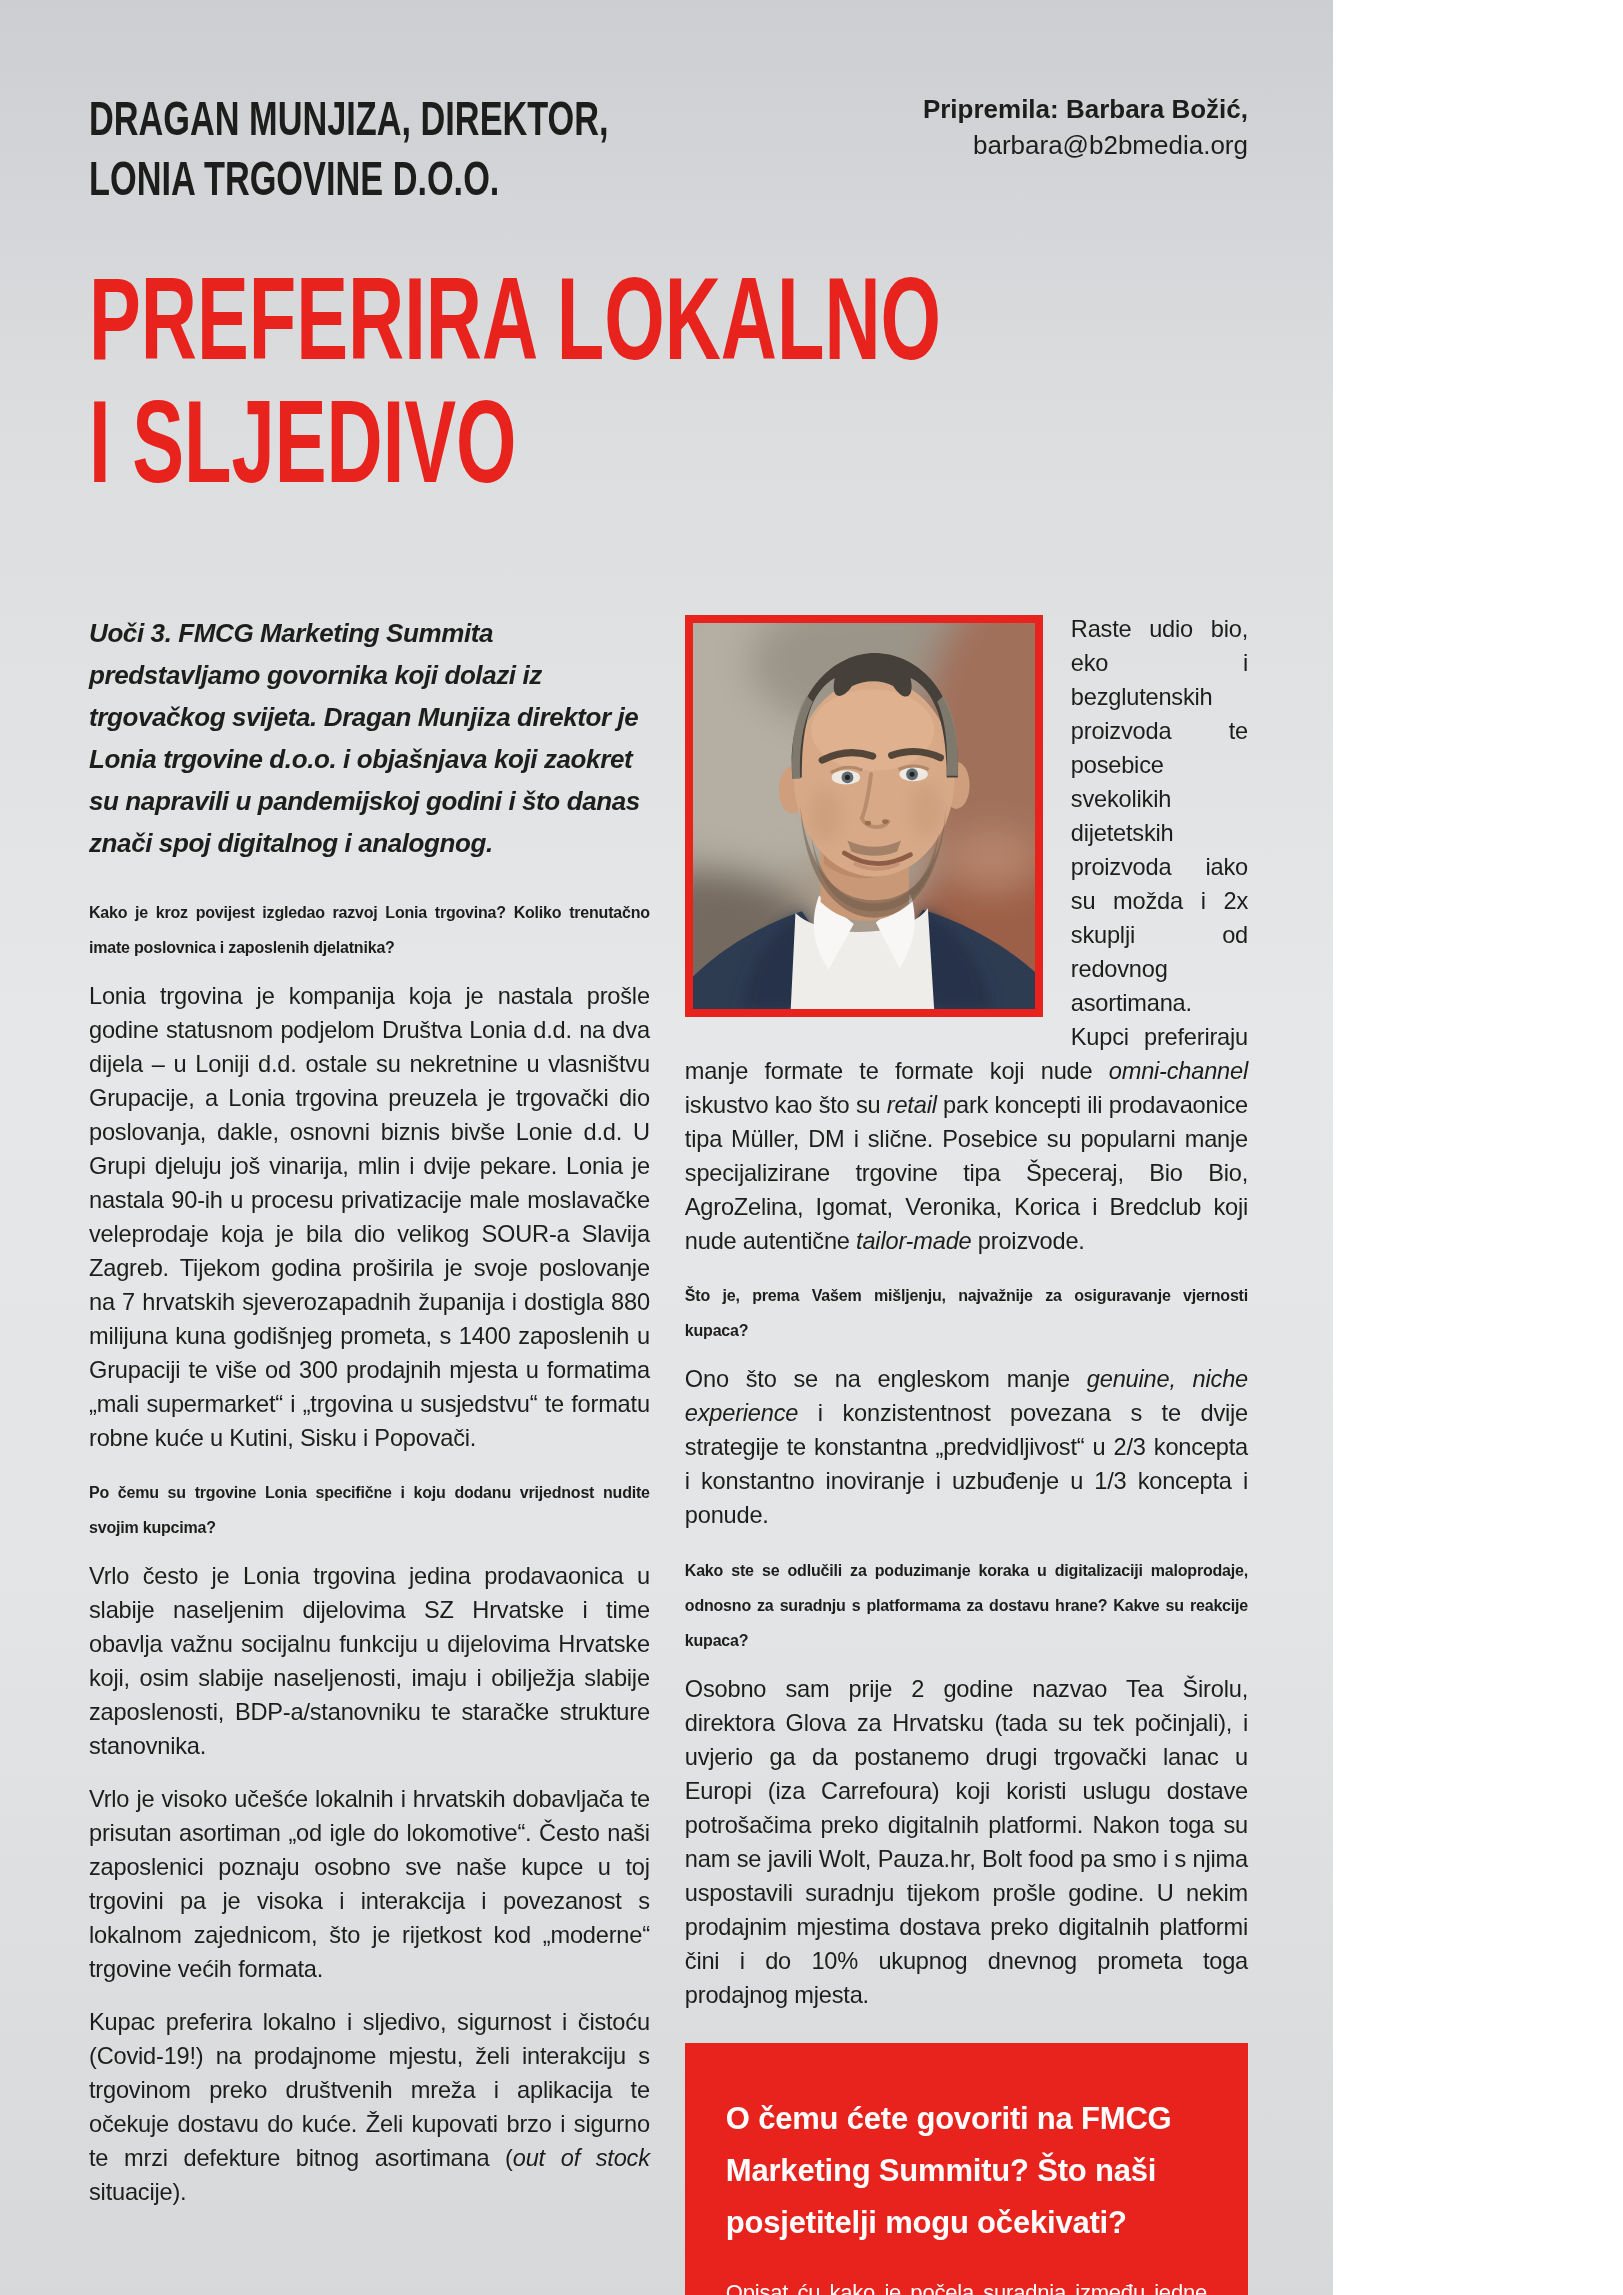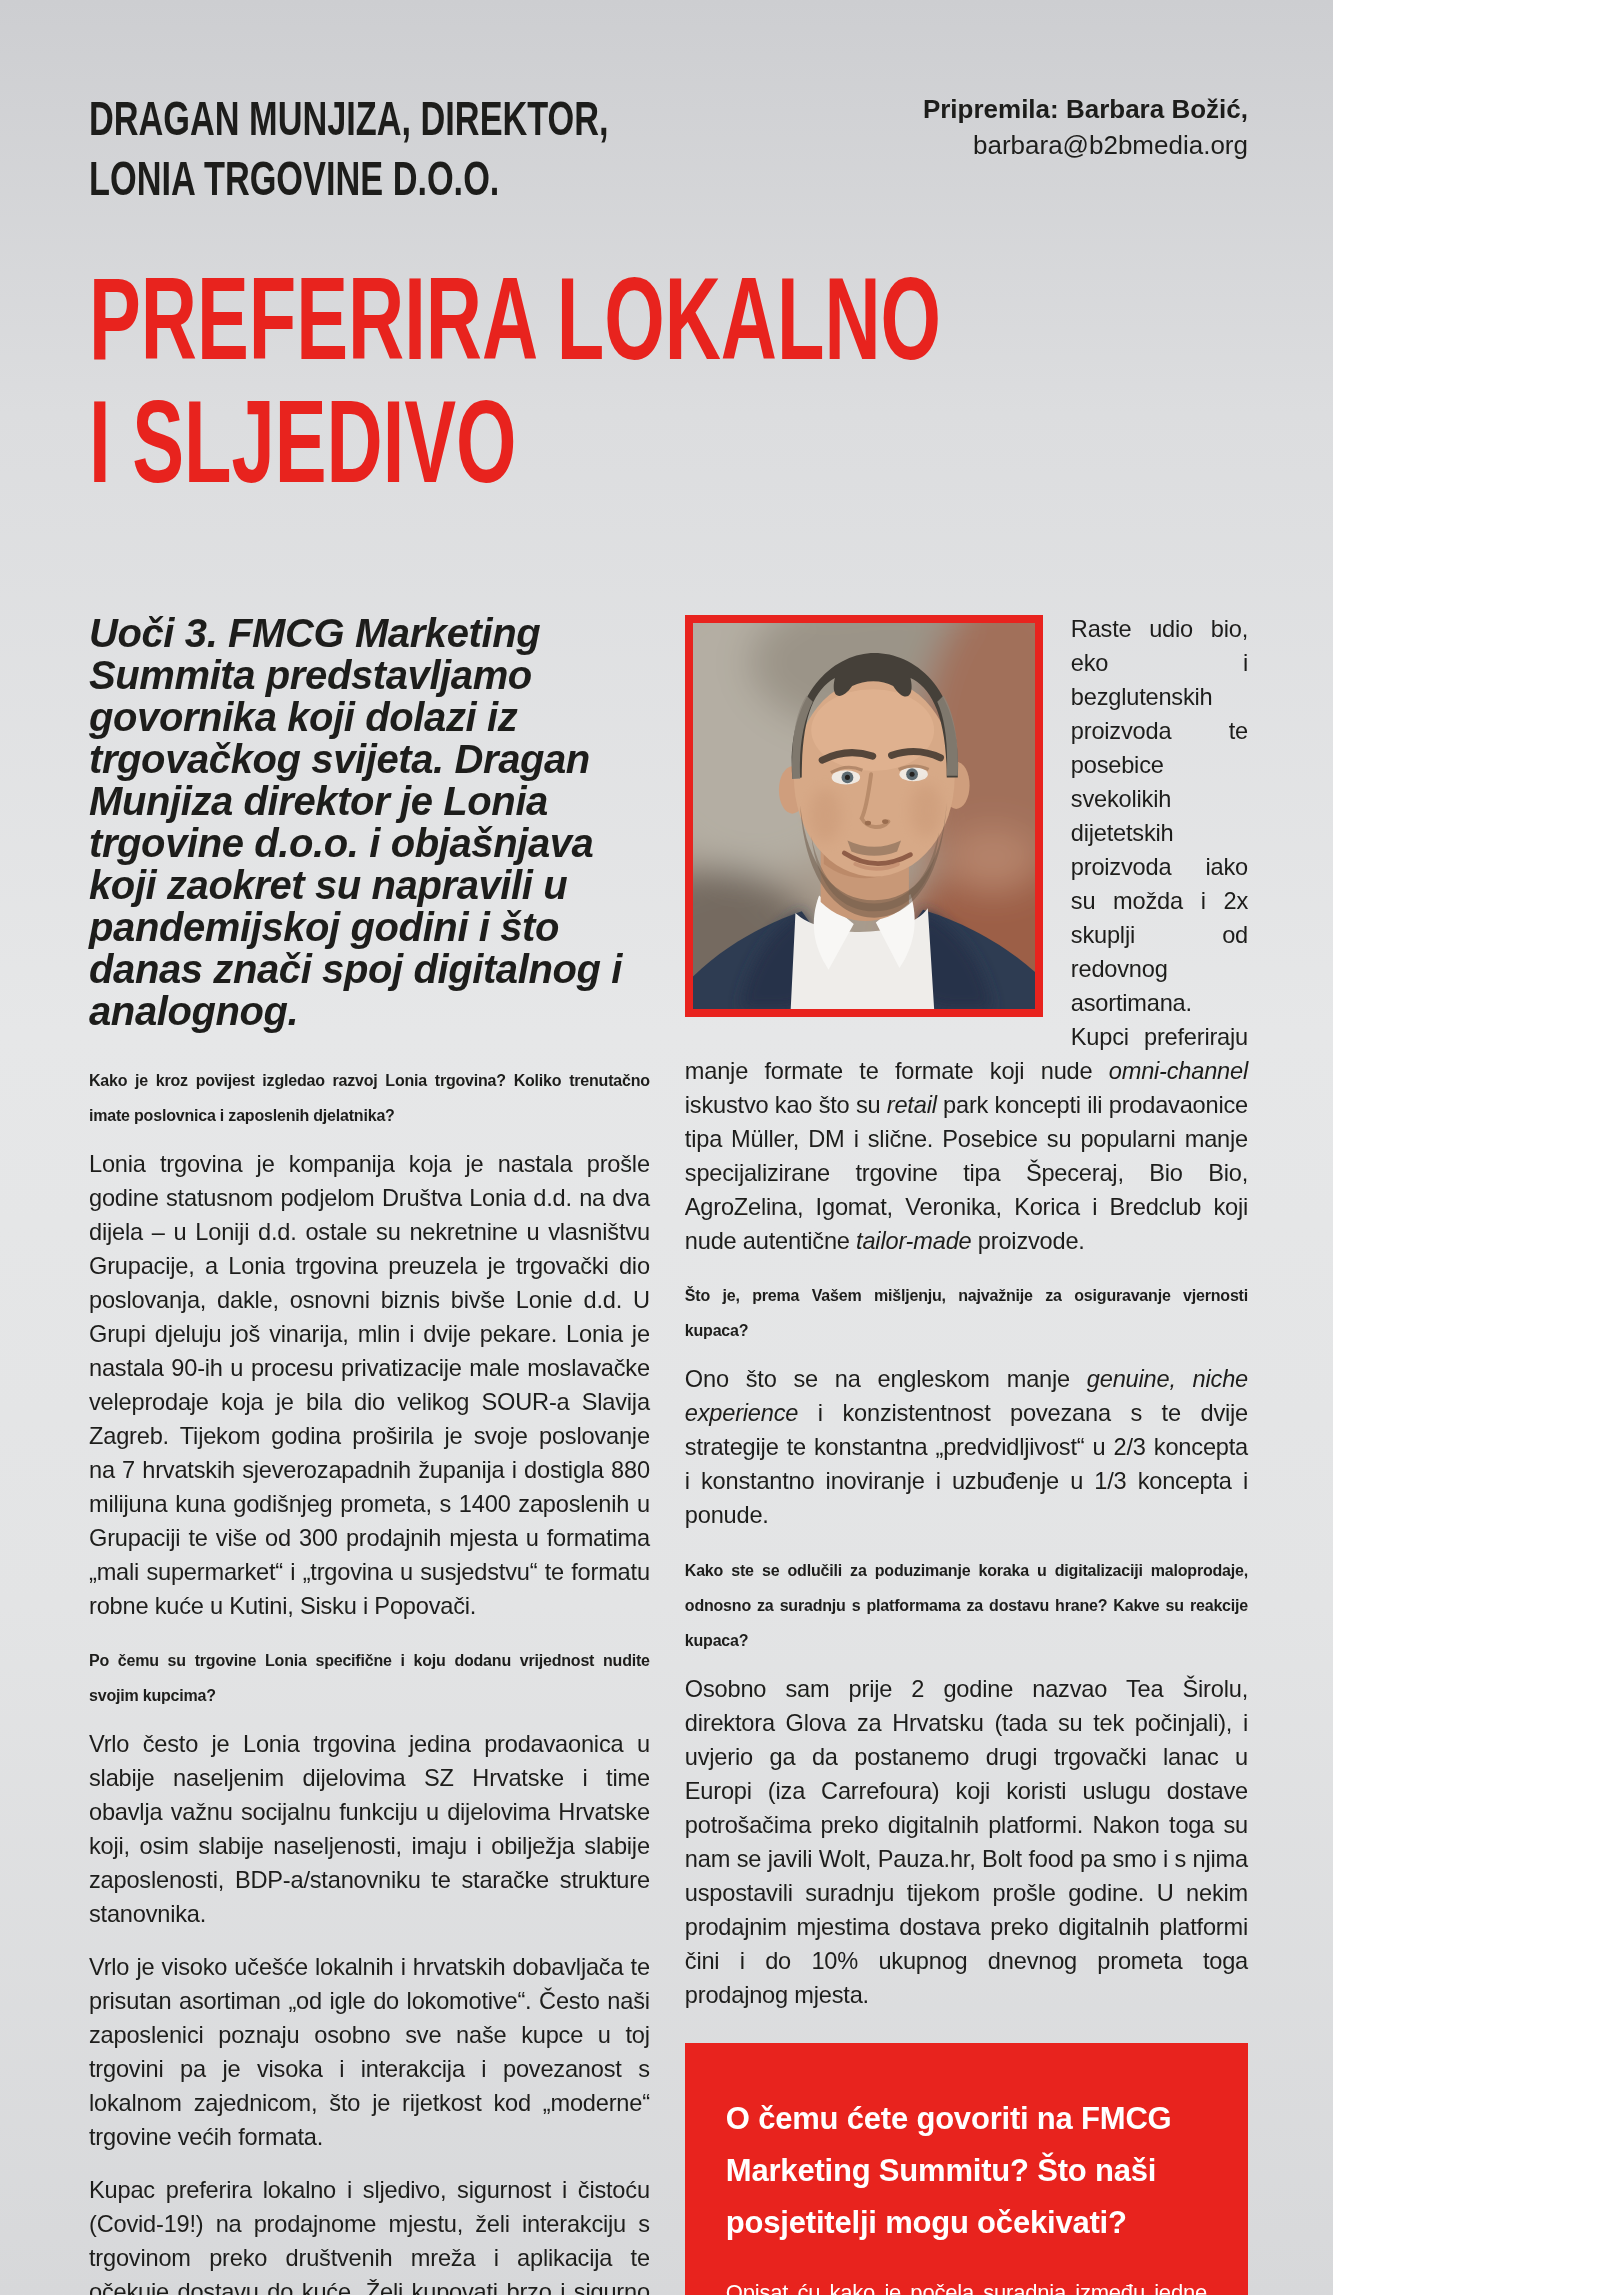--- a/index.html
+++ b/index.html
@@ -29,21 +29,21 @@
     display:block;font-size:116px;line-height:123px;white-space:nowrap;
     transform:scaleX(.67);transform-origin:0 50%;
   }
 
   
   .columns{display:flex;gap:35px;margin-top:108px;}
   .col-left{width:704px;}
   .col-right{width:707px;}
 
   .intro{
-    font-size:40px;line-height:42px;font-weight:700;font-style:italic;
+    font-size:26px;line-height:42px;font-weight:700;font-style:italic;
     letter-spacing:-0.4px;margin:0 0 31px 0;
   }
   .q{
     font-size:16px;line-height:35px;font-weight:700;
     margin:20.4px 0 14px 0;text-align:justify;letter-spacing:-0.2px;
   }
   .a{
     font-size:23.6px;line-height:34px;margin:0 0 19px 0;
     text-align:justify;letter-spacing:-0.2px;
   }

